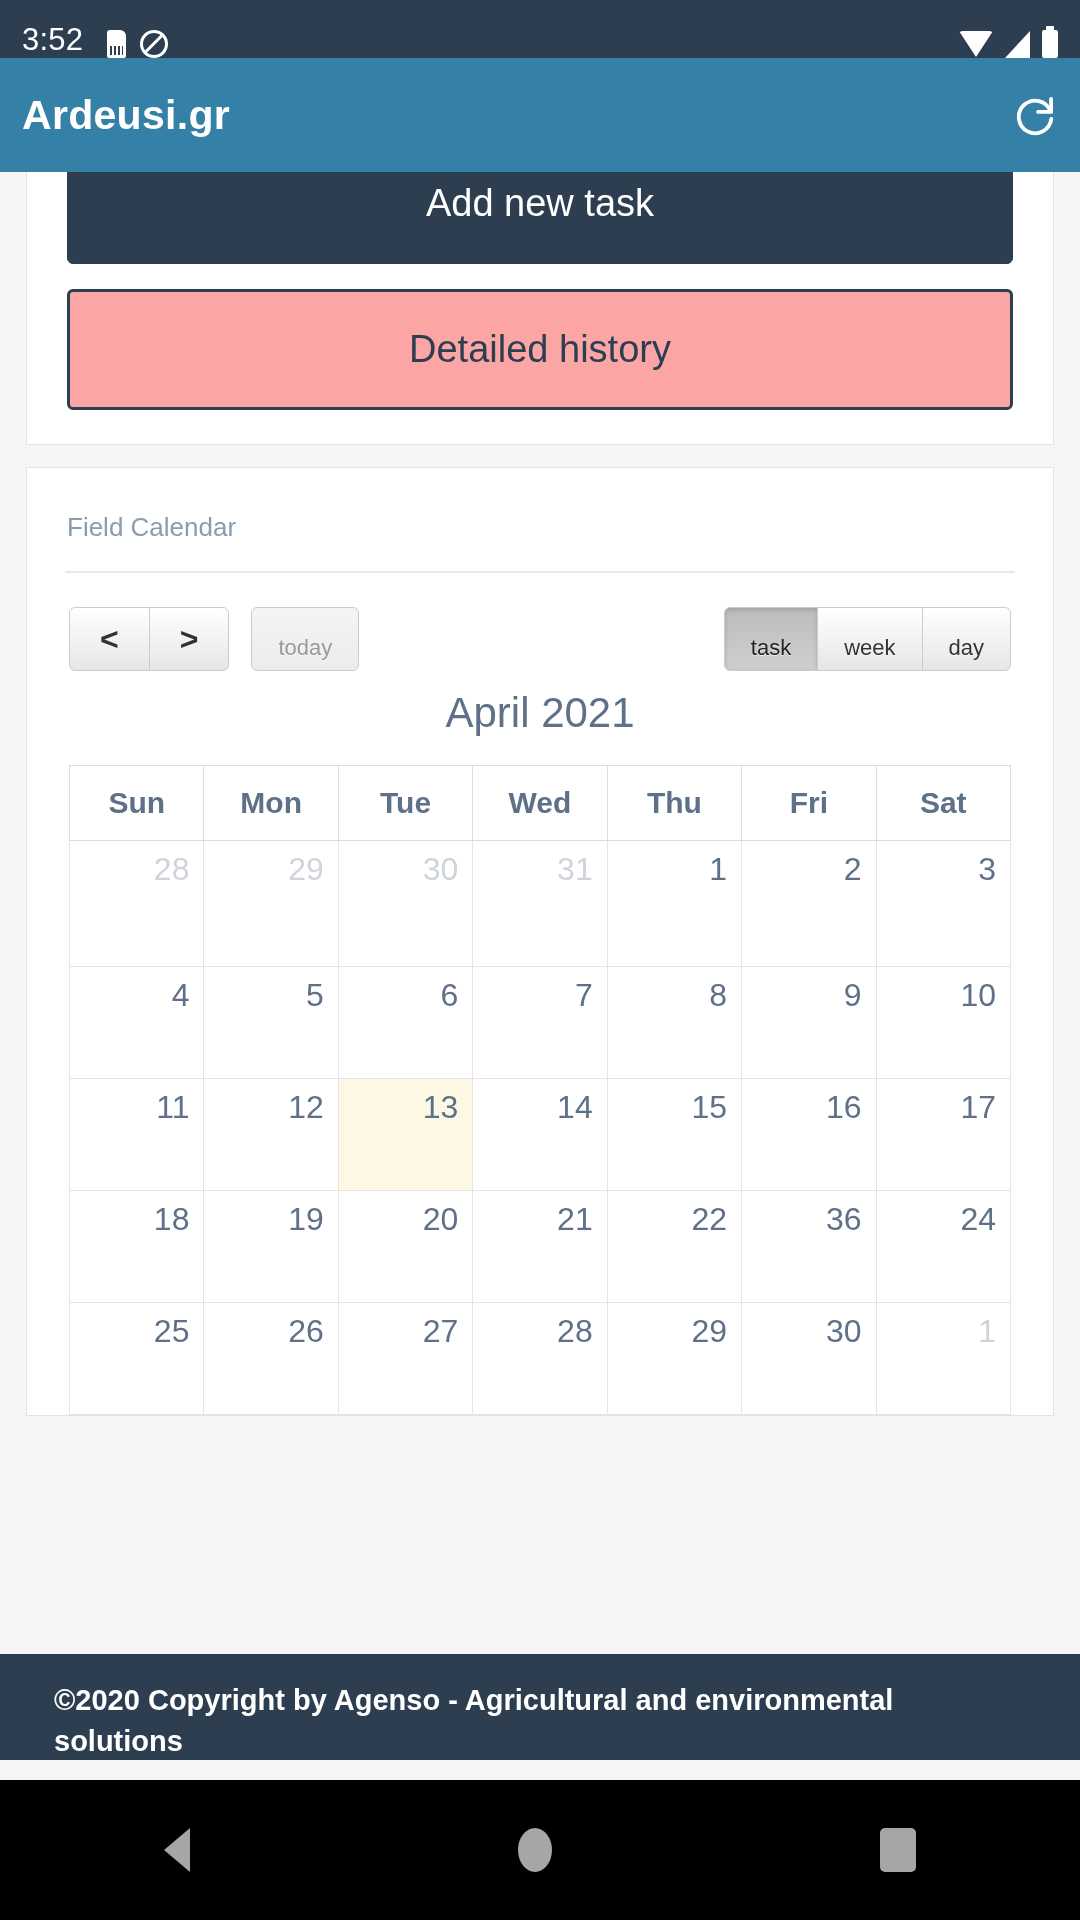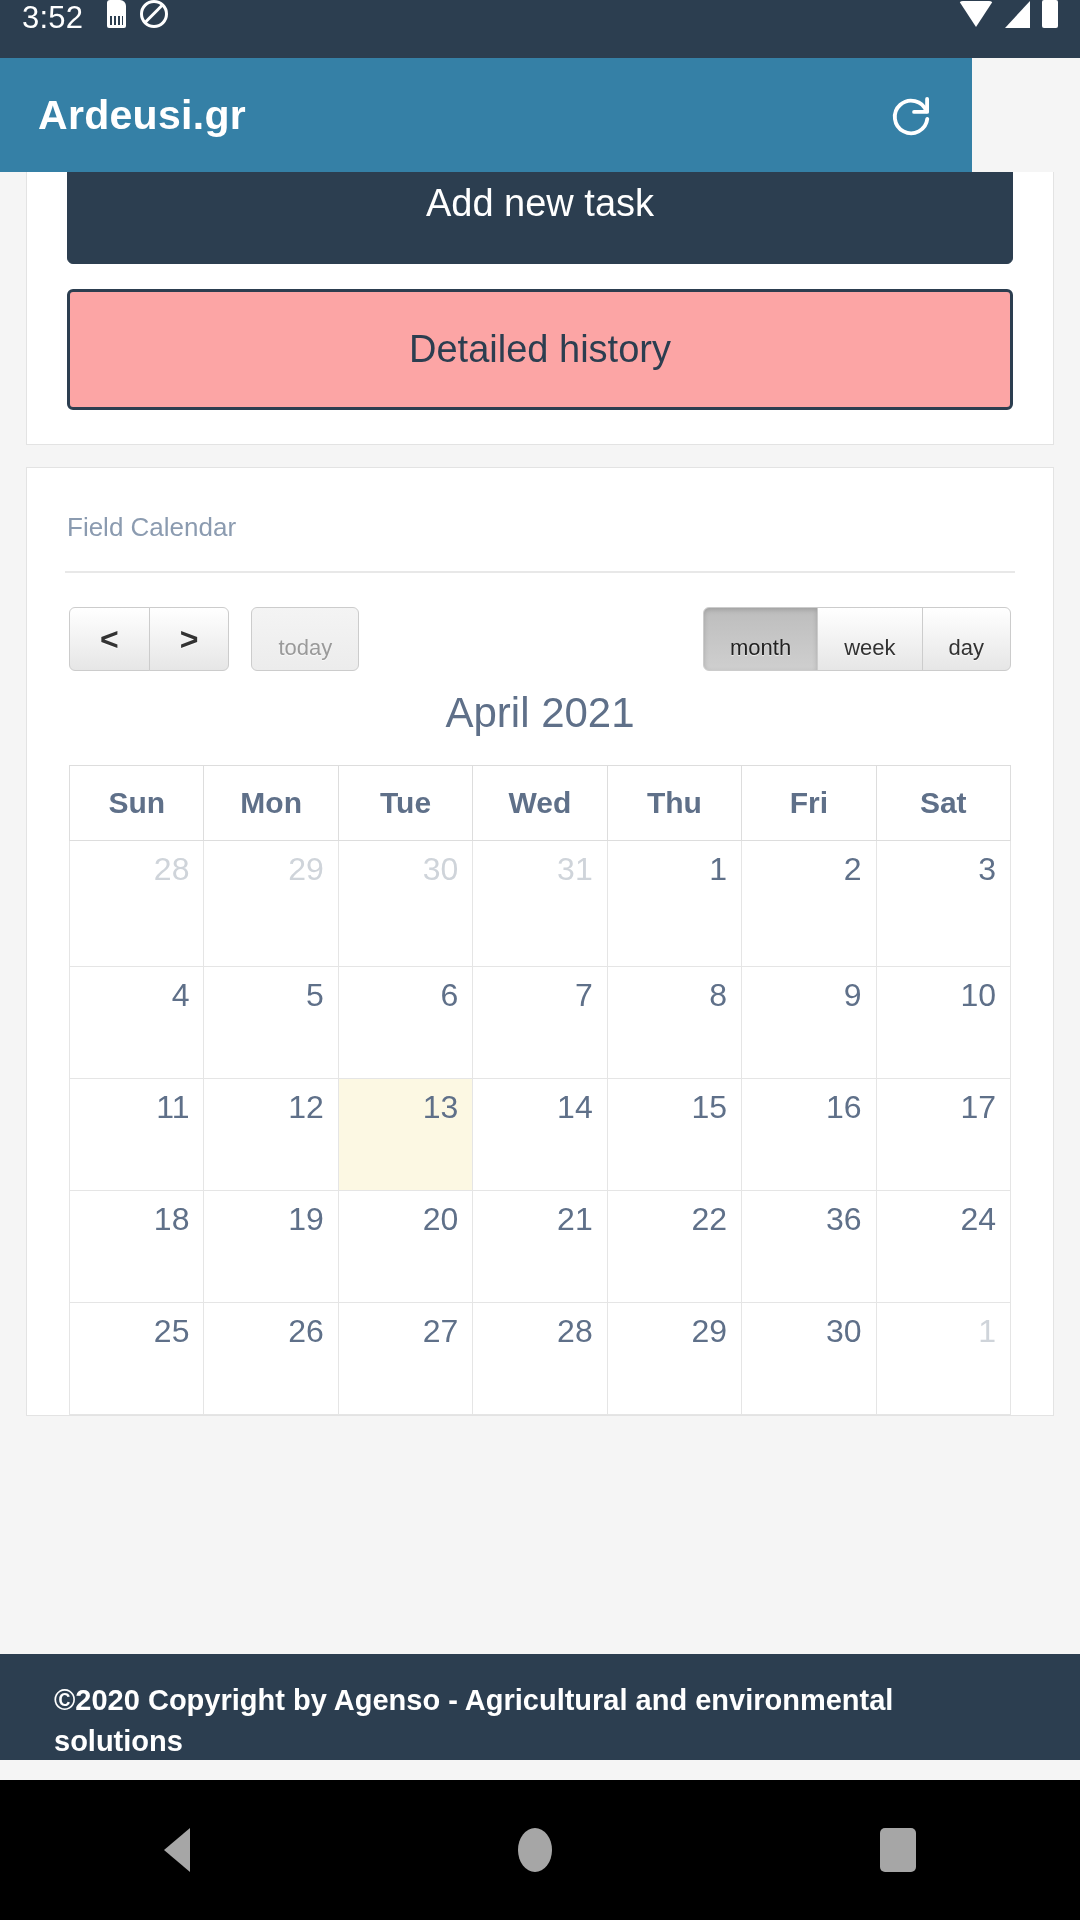--- a/index.html
+++ b/index.html
@@ -8,21 +8,21 @@
     background: #ffffff;
     font-family: "Liberation Sans", sans-serif;
     overflow: hidden;
   }
   .screen { position: relative; width: 1080px; height: 1920px; background: #f5f5f5; }
 
   
   .statusbar {
     position: absolute; top: 0; left: 0; width: 1080px; height: 58px;
     background: #2c3e50; color: #ffffff;
-    display: flex; align-items: flex-start; padding: 0 22px;
+    display: flex; align-items: flex-end; padding: 0 22px;
   }
   .sb-time { font-size: 31px; letter-spacing: 0.2px; }
   .sb-left-icons { display: flex; align-items: center; gap: 14px; margin-left: 24px; }
   .sb-spacer { flex: 1; }
   .sb-right-icons { display: flex; align-items: center; gap: 12px; }
   .ic-sdcard {
     width: 19px; height: 28px; background: #fff;
     border-radius: 3px 6px 2px 2px;
     position: relative;
   }
@@ -55,23 +55,23 @@
     width: 16px; height: 28px; background: #fff; border-radius: 2px;
     position: relative;
   }
   .ic-battery::before {
     content: ""; position: absolute; top: -4px; left: 4px;
     width: 8px; height: 4px; background: #fff; border-radius: 1px 1px 0 0;
   }
 
   
   .appbar {
-    position: absolute; top: 58px; left: 0; width: 972px; height: 114px;
+    position: absolute; top: 58px; left: 0; width: 1080px; height: 114px;
     background: #3580a6;
-    display: flex; align-items: center; padding: 0 38px;
+    display: flex; align-items: center; padding: 0 22px;
   }
   .appbar-title { color: #ffffff; font-size: 41px; font-weight: bold; letter-spacing: 0.3px; }
   .appbar-spacer { flex: 1; }
   .refresh-icon { width: 46px; height: 46px; }
 
   
   .content {
     position: absolute; top: 172px; left: 0; width: 1080px; height: 1322px;
     background: #f5f5f5; overflow: hidden;
   }
@@ -227,21 +227,21 @@
         <div class="btn-group">
           <button class="fc-btn icon-btn">&lt;</button>
           <button class="fc-btn icon-btn">&gt;</button>
         </div>
         <div class="tb-gap-sm"></div>
         <div class="btn-group">
           <button class="fc-btn disabled">today</button>
         </div>
         <div class="tb-flex"></div>
         <div class="btn-group">
-          <button class="fc-btn active">month</button>
+          <button class="fc-btn active">task</button>
           <button class="fc-btn">week</button>
           <button class="fc-btn">day</button>
         </div>
       </div>
 
       <div class="fc-title">April 2021</div>
 
       <table class="cal-table">
         <thead>
           <tr>

